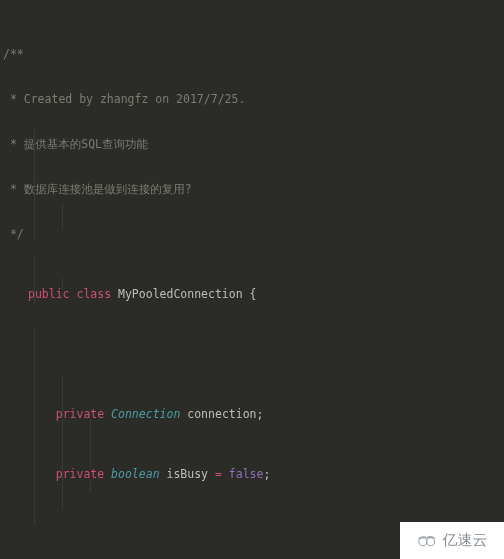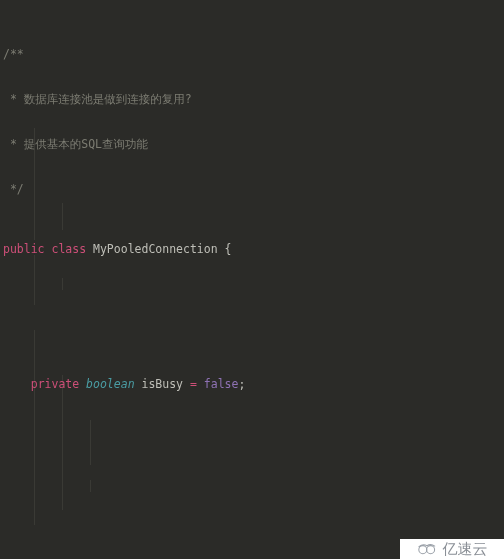--- a/index.html
+++ b/index.html
@@ -27,42 +27,42 @@
     z-index: 2;
   }
   .ln {
     height: 15px;
     padding-left: 3px;
     white-space: pre;
     color: #a9b7c6;
   }
   
   .cmt   { color: #7c7c72; }
-  .kw    { color: #cd4f78; }
+  .kw    { color: #cd4f78; margin-left: 25px; }
   .type  { color: #4a9ca3; font-style: italic; }
   .val   { color: #8f72b5; }
   .pl    { color: #bfbfb8; }
   .punc  { color: #bfbfb8; }
   .op    { color: #cd4f78; }
 
   
   .guide {
     position: absolute;
     width: 1px;
     background: #3a3a35;
     z-index: 1;
   }
 
   
   #watermark {
     position: absolute;
     right: 0;
     bottom: 0;
     width: 104px;
-    height: 20px;
+    height: 37px;
     background: #ffffff;
     display: flex;
     align-items: center;
     justify-content: center;
     gap: 4px;
     z-index: 5;
   }
   #watermark .wm-logo {
     display: block;
     width: 22px;
@@ -86,28 +86,30 @@
   <div class="guide" style="left:34px; top:330px; height:195px;"></div>
   <div class="guide" style="left:62px; top:203px; height:27px;"></div>
   <div class="guide" style="left:62px; top:278px; height:12px;"></div>
   <div class="guide" style="left:62px; top:375px; height:135px;"></div>
   <div class="guide" style="left:90px; top:420px; height:45px;"></div>
   <div class="guide" style="left:90px; top:480px; height:12px;"></div>
 
   <div id="code">
 
     <div class="ln"><span class="cmt">/**</span></div>
+    <div class="ln"><span class="cmt"> * Created by zhangfz on 2017/7/25.</span></div>
+    <div class="ln"><span class="cmt"> * 提供基本的SQL查询功能</span></div>
     <div class="ln"><span class="cmt"> * 数据库连接池是做到连接的复用?</span></div>
-    <div class="ln"><span class="cmt"> * 提供基本的SQL查询功能</span></div>
     <div class="ln"><span class="cmt"> */</span></div>
 
     <div class="ln"><span class="kw">public class </span><span class="pl">MyPooledConnection </span><span class="punc">{</span></div>
 
     <div class="ln"> </div>
 
+    <div class="ln">    <span class="kw">private </span><span class="type">Connection</span><span class="pl"> connection</span><span class="punc">;</span></div>
 
     <div class="ln">    <span class="kw">private </span><span class="type">boolean</span><span class="pl"> isBusy </span><span class="op">=</span><span class="val"> false</span><span class="punc">;</span></div>
 
     
 
     
 
     
 
     

